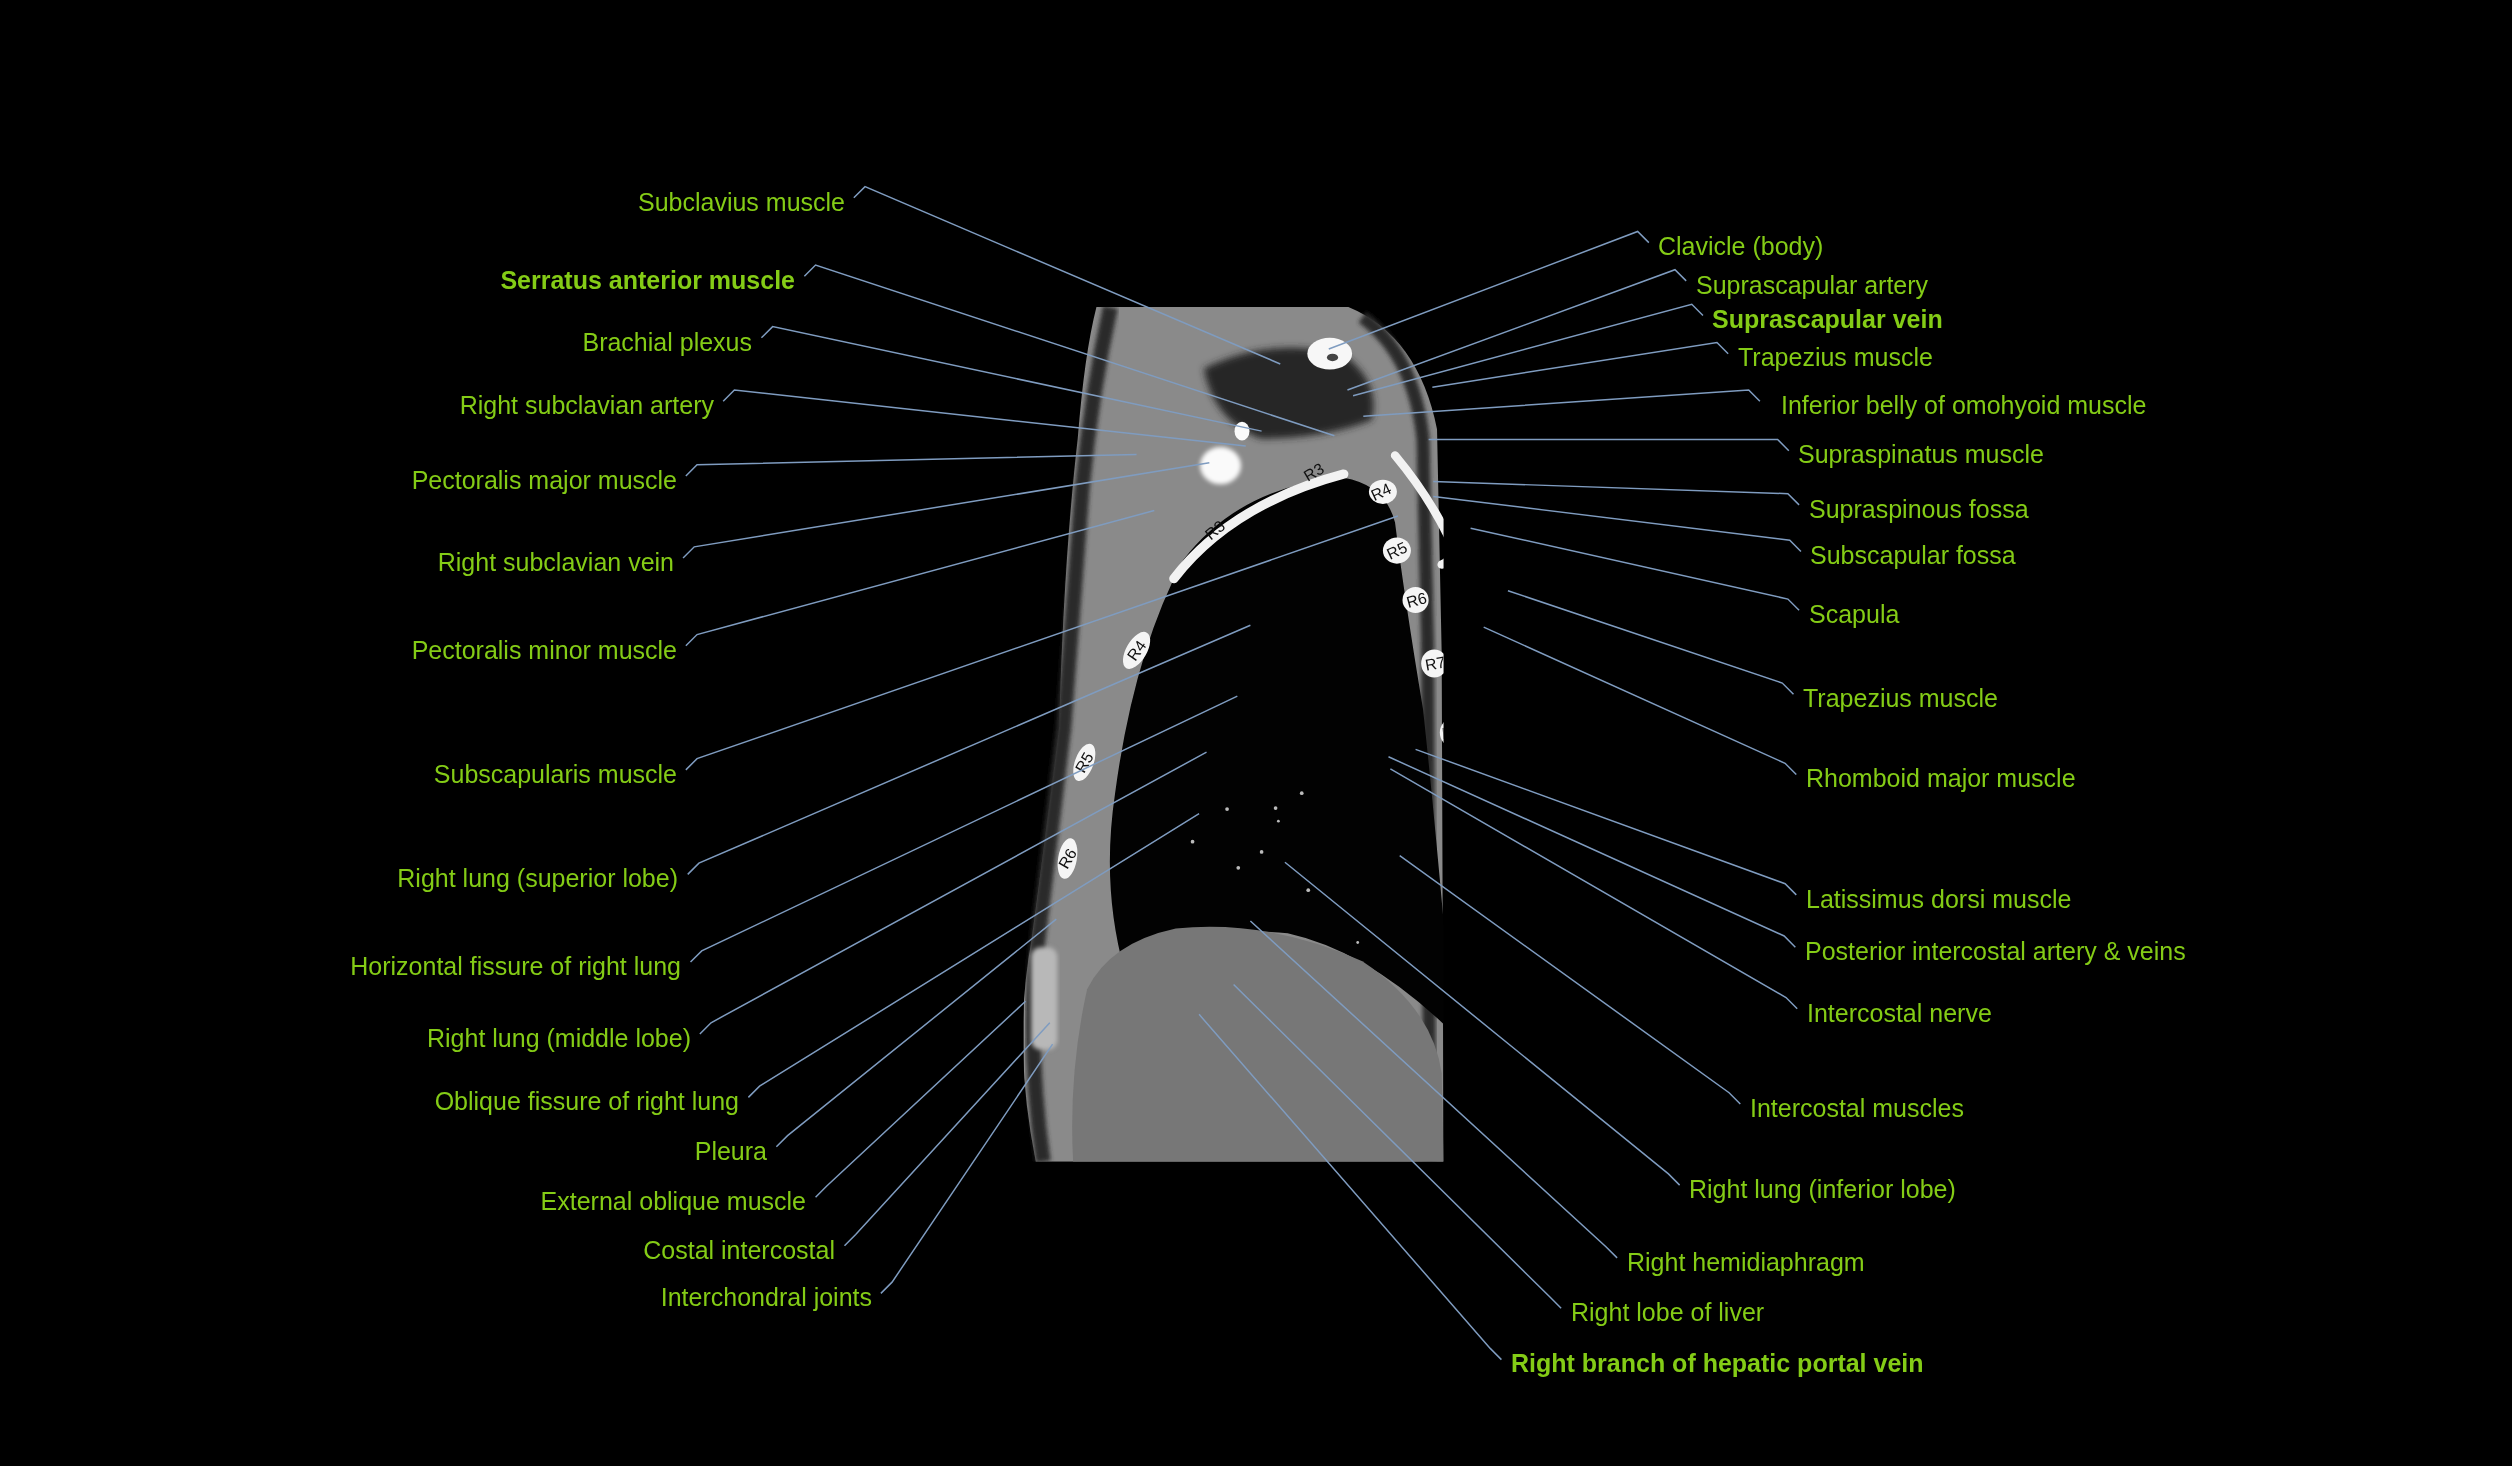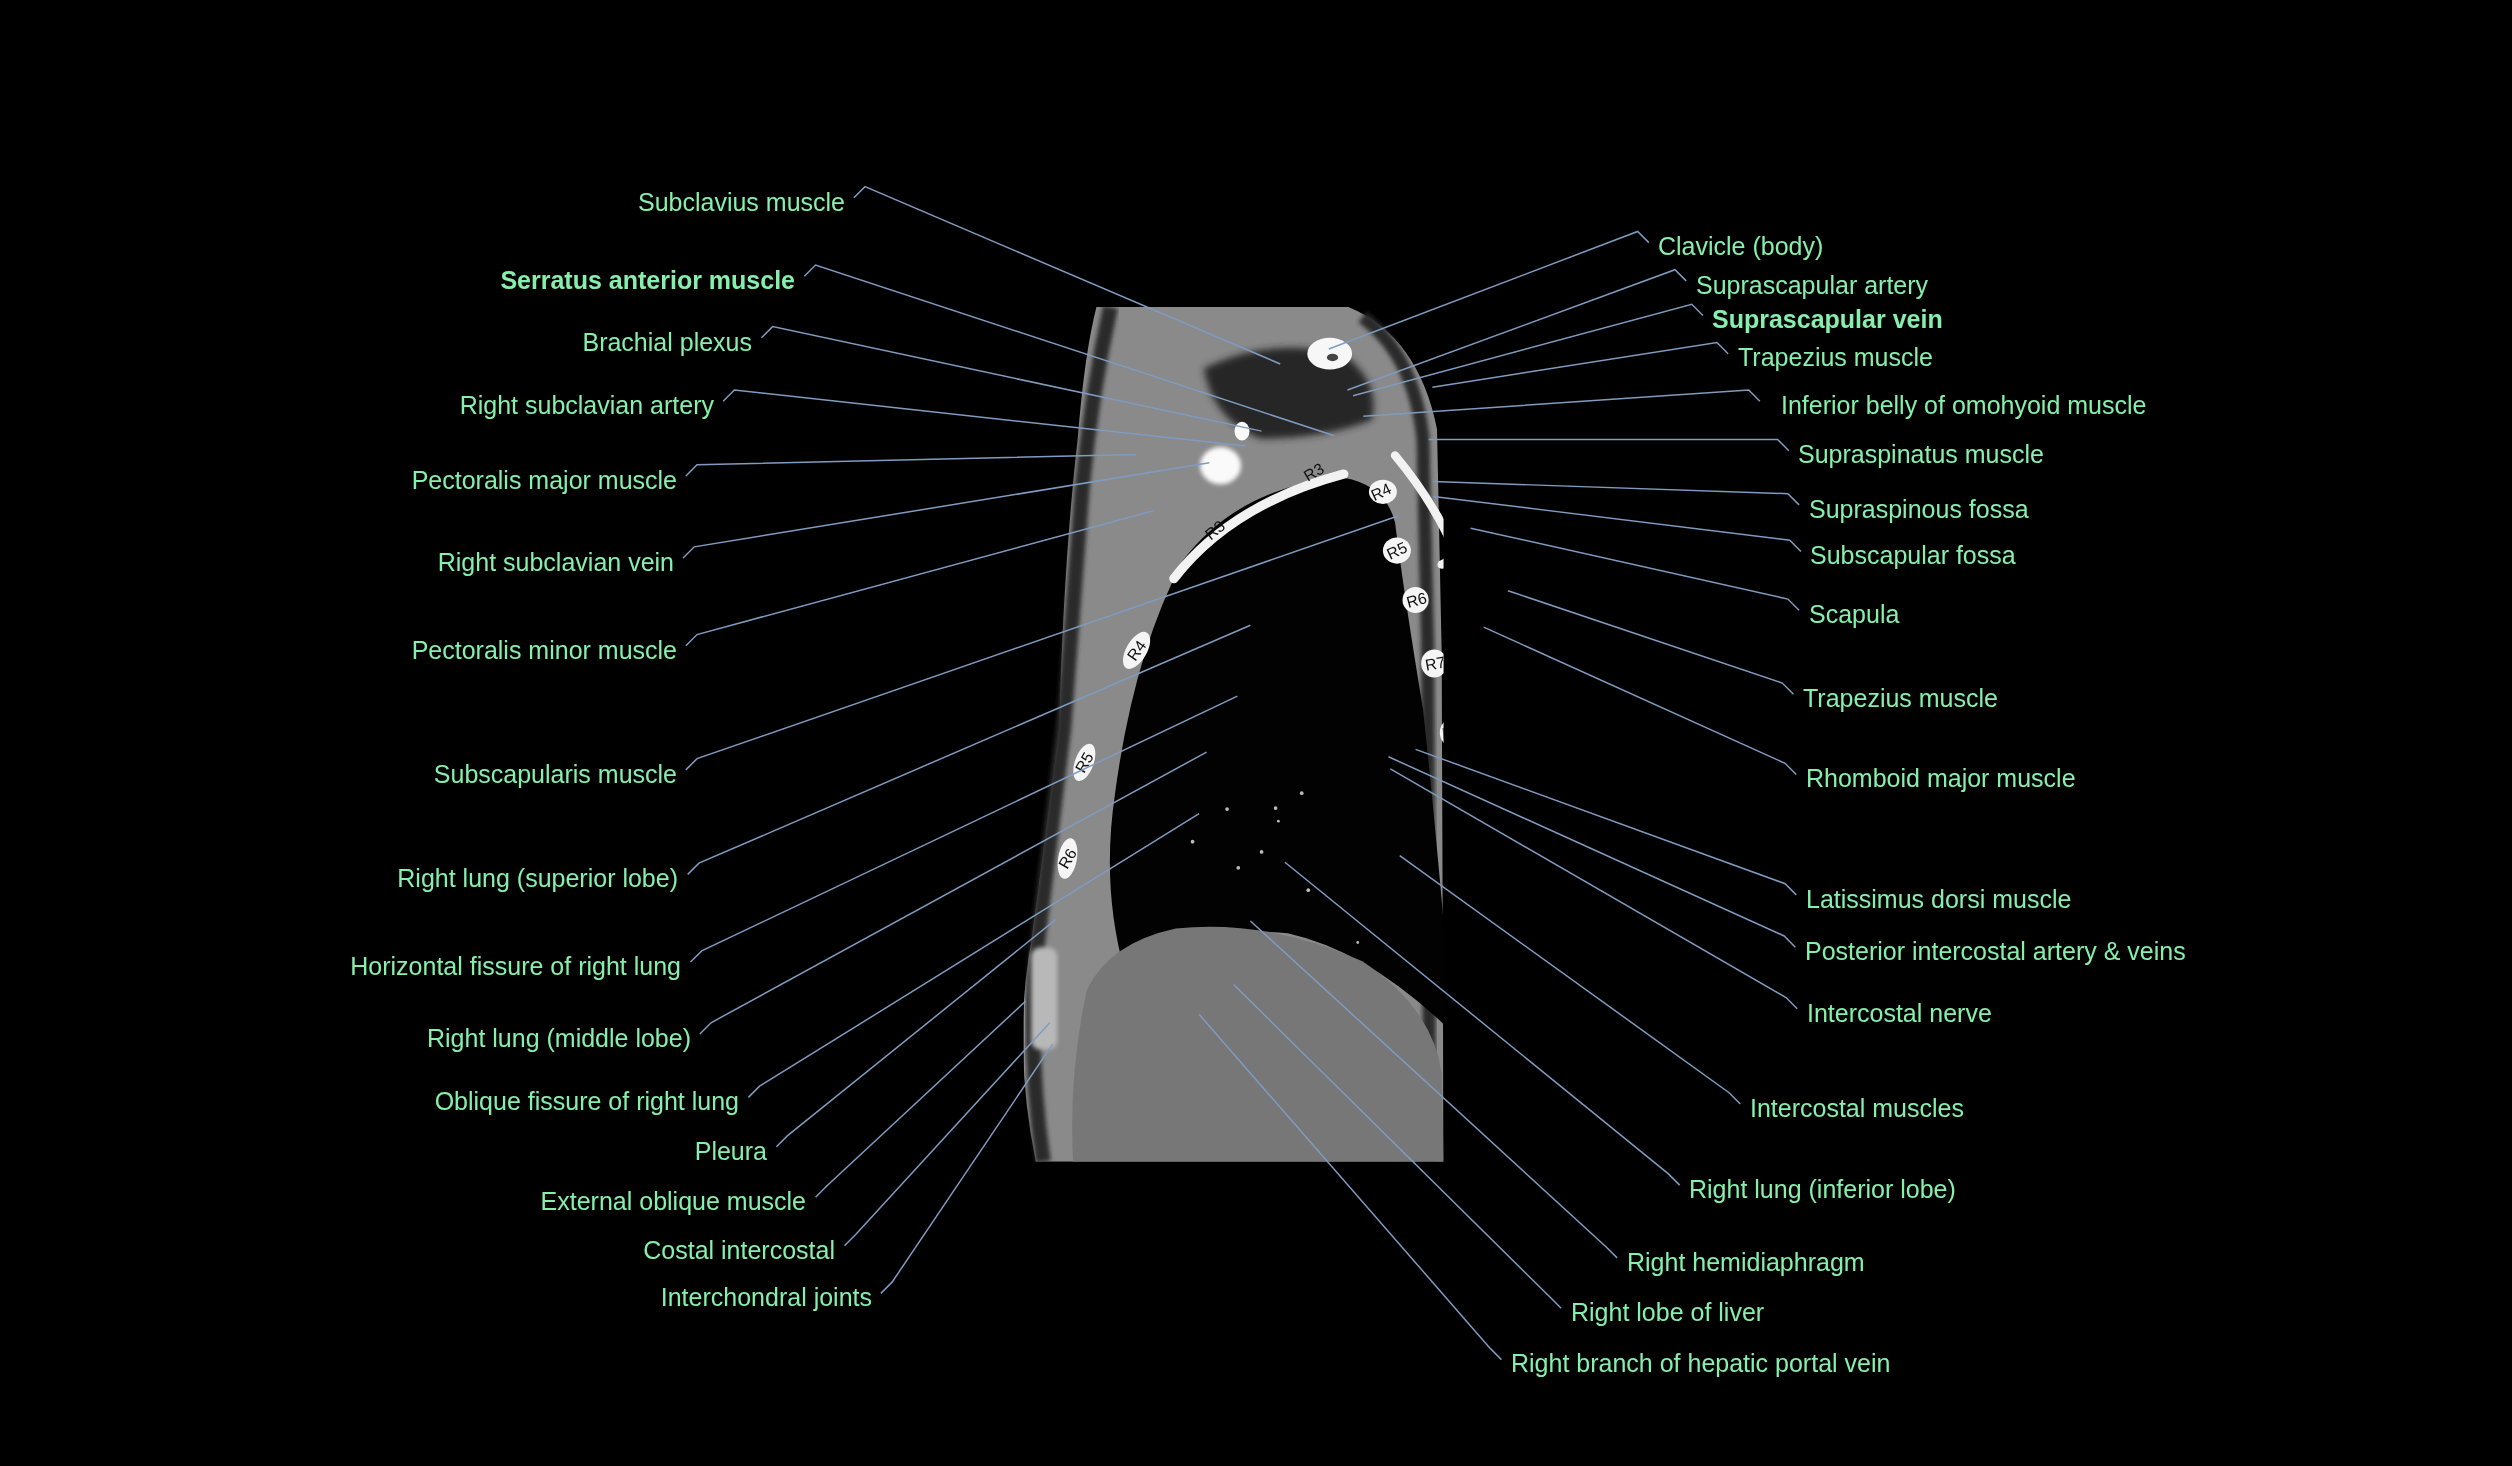--- a/index.html
+++ b/index.html
@@ -1,21 +1,21 @@
 <!DOCTYPE html>
 <html style="font-size:15px"><head>
 <meta charset="utf-8">
 <style>
   html, body { margin: 0; padding: 0; background: #000; }
   body { width: 2512px; height: 1466px; position: relative; overflow: hidden;
          font-family: "Liberation Sans", sans-serif; }
   #stage { position: absolute; left: 0; top: 0; width: 2512px; height: 1466px; }
   #ct { position: absolute; left: 0; top: 0; }
   #leaders { position: absolute; left: 0; top: 0; pointer-events: none; }
-  .label { position: absolute; color: #86efac; font-size: 25px; line-height: 30px;
+  .label { position: absolute; color: #84cc16; font-size: 25px; line-height: 30px;
            white-space: nowrap; transform: translateY(-50%); }
   .label.left { text-align: right; transform: translate(-100%, -50%); }
   .rib { font-family: "Liberation Sans", sans-serif; font-size: 17px; fill: #111; }
 </style>
 </head>
 <body>
 
 <div id="stage">
   <svg id="ct" width="2512" height="1466" viewBox="0 0 2692 1571">
     <defs>
@@ -168,16 +168,16 @@
       <div class="label right" style="left: 1809px; top: 614px;">Scapula</div>
       <div class="label right" style="left: 1803px; top: 698px;">Trapezius muscle</div>
       <div class="label right" style="left: 1806px; top: 778px;">Rhomboid major muscle</div>
       <div class="label right" style="left: 1806px; top: 899px;">Latissimus dorsi muscle</div>
       <div class="label right" style="left: 1805px; top: 951px;">Posterior intercostal artery &amp; veins</div>
       <div class="label right" style="left: 1807px; top: 1013px;">Intercostal nerve</div>
       <div class="label right" style="left: 1750px; top: 1108px;">Intercostal muscles</div>
       <div class="label right" style="left: 1689px; top: 1189px;">Right lung (inferior lobe)</div>
       <div class="label right" style="left: 1627px; top: 1262px;">Right hemidiaphragm</div>
       <div class="label right" style="left: 1571px; top: 1312px;">Right lobe of liver</div>
-      <div class="label right" style="left: 1511px; top: 1363px;">Right branch of hepatic portal vein</div>
+      <div class="label right" style="left: 1511px; top: 1363px; font-weight: bold;">Right branch of hepatic portal vein</div>
     </div>
 </div>
 
 
 </body></html>

